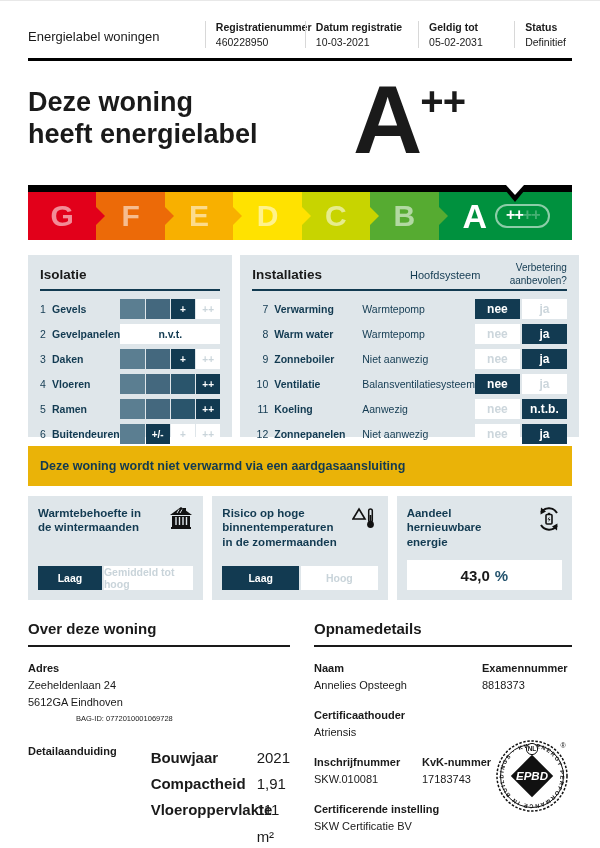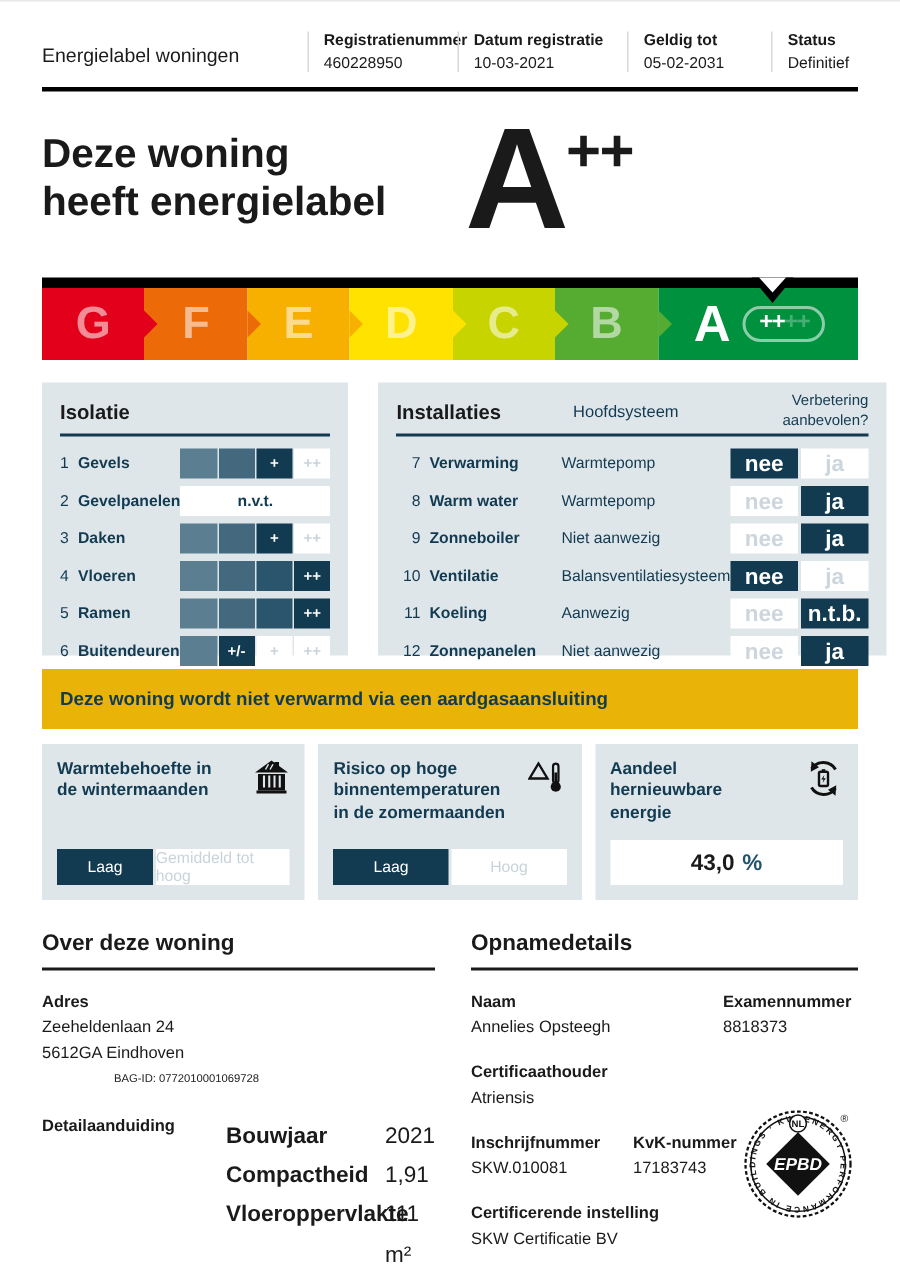--- a/index.html
+++ b/index.html
@@ -8,21 +8,21 @@
   .page { width:600px; height:848px; padding:12px 28px 0 28px; border-top:1px solid #e8e8e8; }
 
   
   .hdr { display:flex; align-items:flex-start; border-bottom:3px solid #000; padding-bottom:10px; padding-top:8px; }
   .hdr-title { font-size:13px; width:185px; padding-top:8px; }
   .hdr-field { font-size:10.5px; border-left:1px solid #d8d8d8; padding:0 0 0 10px; }
   .hdr-field .lbl { font-weight:bold; margin-bottom:3px; }
   .hf1 { width:100px; } .hf2 { width:118px; } .hf3 { width:100px; } .hf4 { width:60px; }
 
   
-  .hero { display:flex; margin-top:20px; height:86px; }
+  .hero { display:flex; margin-top:20px; height:86px;gap:43px; }
   .hero-text { font-size:27px; font-weight:bold; line-height:1.18; padding-top:6px; width:282px; }
   .hero-label { display:flex; align-items:flex-start; }
   .hero-letter { font-size:96px; font-weight:bold; line-height:0.82; letter-spacing:-2px; }
   .hero-plus { font-size:40px; font-weight:bold; line-height:0.9; margin-top:2px; letter-spacing:-1px; }
 
   
   .scale { position:relative; margin-top:18px; height:55px; }
   .scale-bar { height:7px; background:#000; width:100%; }
   .scale-marker-black { position:absolute; top:0; left:89.5%; transform:translateX(-50%);
     width:0; height:0; border-left:14px solid transparent; border-right:14px solid transparent; border-top:17px solid #000; z-index:2; }
@@ -34,65 +34,65 @@
   .seg-letter { font-size:30px; font-weight:bold; color:rgba(255,255,255,0.55); }
   .seg-a .seg-letter { color:#fff; font-size:34px; }
   .seg-arrow { position:absolute; right:-9px; top:50%; transform:translateY(-50%); width:0; height:0;
     border-top:9px solid transparent; border-bottom:9px solid transparent; border-left:9px solid; z-index:1; }
   .seg-pill { margin-left:8px; border:2px solid rgba(255,255,255,0.55); border-radius:13px;
     padding:1px 9px 3px 9px; font-size:16px; font-weight:bold; line-height:1; display:flex; align-items:center; }
   .pill-on { color:#fff; letter-spacing:-1px; }
   .pill-off { color:rgba(255,255,255,0.28); letter-spacing:-1px; }
 
   
-  .panels { display:flex; gap:20px; margin-top:15px; }
+  .panels { display:flex; gap:8px; margin-top:15px; }
   .panel { background:#dfe6ea; padding:12px 12px 10px 12px; height:182px; color:#123a51; }
   .panel-left { width:212px; }
   .panel-right { flex:1; position:relative; }
   .panel-title { font-size:13.5px; font-weight:bold; color:#1a1a1a; }
   .panel-rule { border:none; border-top:2px solid #123a51; margin:7px 0 8px 0; }
   .advice-hdr { position:absolute; top:6px; right:12px; font-size:10px; text-align:right; line-height:1.3; }
 
   .iso-row { display:flex; align-items:center; height:20px; margin-bottom:5px; font-size:10.5px; }
   .iso-num { width:12px; }
   .iso-label { flex:1; font-weight:bold; }
   .iso-cells { display:flex; gap:1px; width:100px; height:20px; }
   .iso-cell { flex:1; display:flex; align-items:center; justify-content:center;
     font-size:10px; font-weight:bold; color:#fff; }
   .iso-cell-last { background:#123a51; }
   .iso-cell-empty { background:#fff; color:#c9d4da; }
   .iso-nvt { flex:1; background:#fff; display:flex; align-items:center; justify-content:center;
     font-size:10.5px; font-weight:bold; color:#123a51; }
 
   .inst-hdr-row { display:flex; font-size:11px; }
-  .inst-hdr-sys { margin-left:48px; padding-top:2px; }
+  .inst-hdr-sys { margin-left:88px; padding-top:2px; }
   .inst-row { display:flex; align-items:center; height:20px; margin-bottom:5px; font-size:10.5px; }
   .inst-num { width:16px; text-align:right; margin-right:6px; }
   .inst-label { width:88px; font-weight:bold; }
   .inst-sys { flex:1; }
   .adv-pair { display:flex; gap:2px; width:92px; }
   .adv-badge { flex:1; height:20px; display:flex; align-items:center; justify-content:center;
-    font-size:15px; font-weight:bold; background:#fff; color:#ccd6dc; }
+    font-size:12px; font-weight:bold; background:#fff; color:#ccd6dc; }
   .adv-badge.active { background:#123a51; color:#fff; }
 
   
   .gas-banner { margin-top:9px; background:#eab308; height:40px; display:flex; align-items:center;
     padding-left:12px; font-size:12.5px; font-weight:bold; color:#123a51; }
   .footer-banner { margin-top:9px; background:#5a7f94; height:25px; display:flex; align-items:center;
     padding-left:12px; font-size:10.5px; font-weight:bold; color:#fff; }
 
   
   .boxes { display:flex; gap:9px; margin-top:10px; }
   .box { flex:1; background:#dfe6ea; padding:10px; height:104px; position:relative; color:#123a51;
     display:flex; flex-direction:column; justify-content:space-between; }
   .box-title { font-size:11.5px; font-weight:bold; line-height:1.25; width:118px; }
   .box-icon { position:absolute; top:10px; right:10px; }
   .box-badges { display:flex; gap:2px; }
   .box-badge { height:24px; display:flex; align-items:center; justify-content:center;
-    font-size:10.5px; font-weight:normal; background:#fff; color:#c9d4da; flex:1.4; }
+    font-size:10.5px; font-weight:bold; background:#fff; color:#c9d4da; flex:1.4; }
   .box-badge.first { flex:1; }
   .box-badge.active { background:#123a51; color:#fff; }
   .box-value { background:#fff; height:30px; display:flex; align-items:center; justify-content:center;
     font-size:15px; font-weight:bold; }
   .box-value .num { color:#1a1a1a; }
   .box-value .unit { color:#23536d; margin-left:5px; }
 
   
   .bottom { display:flex; gap:24px; margin-top:20px; }
   .bcol-left { width:262px; }

